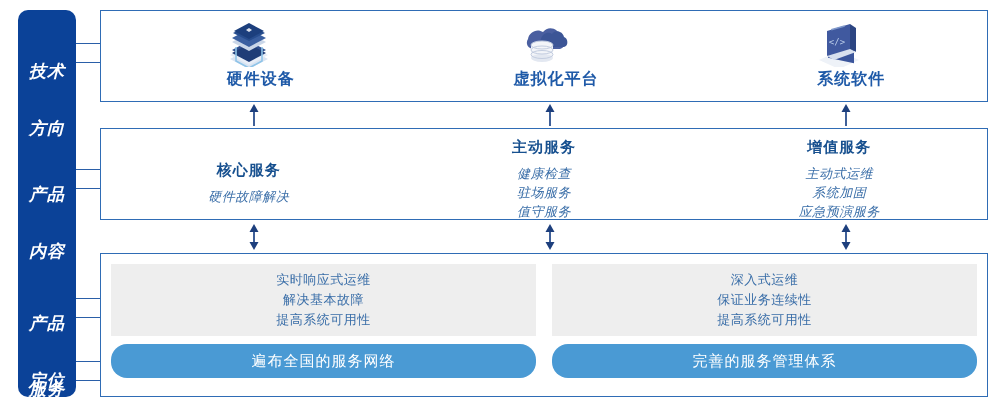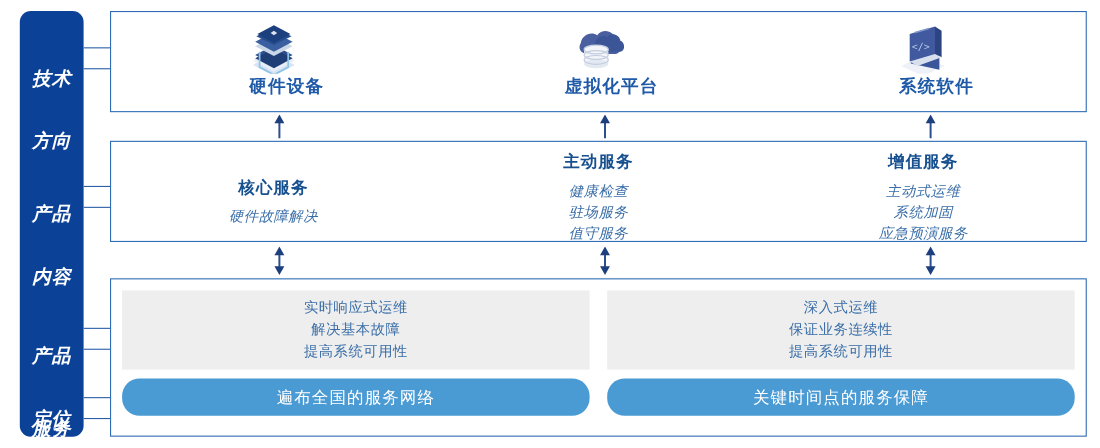--- a/index.html
+++ b/index.html
@@ -346,19 +346,19 @@
         <div class="blue-bar">遍布全国的服务网络</div>
       </div>
 
 
       <div class="bottom-col">
         <div class="gray-box">
           <div class="gray-line">深入式运维</div>
           <div class="gray-line">保证业务连续性</div>
           <div class="gray-line">提高系统可用性</div>
         </div>
-        <div class="blue-bar">关键时间点的服务保障</div>
+        <div class="blue-bar">完善的服务管理体系</div>
       </div>
 
     </div>
   </div>
 
 </div>
 
 </body></html>

